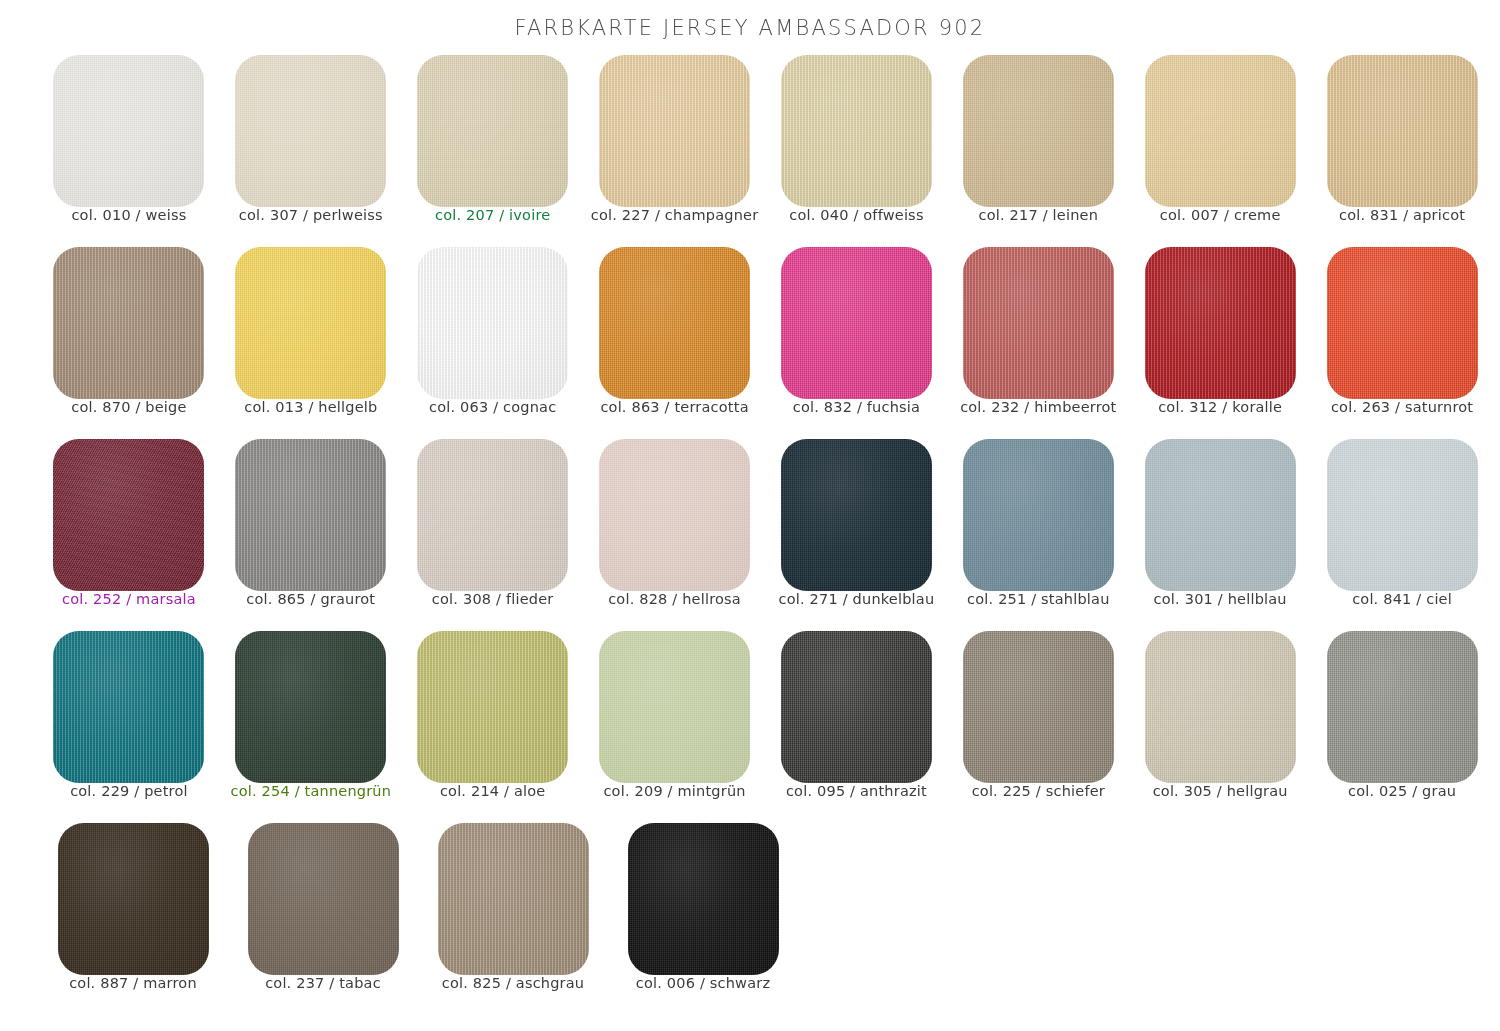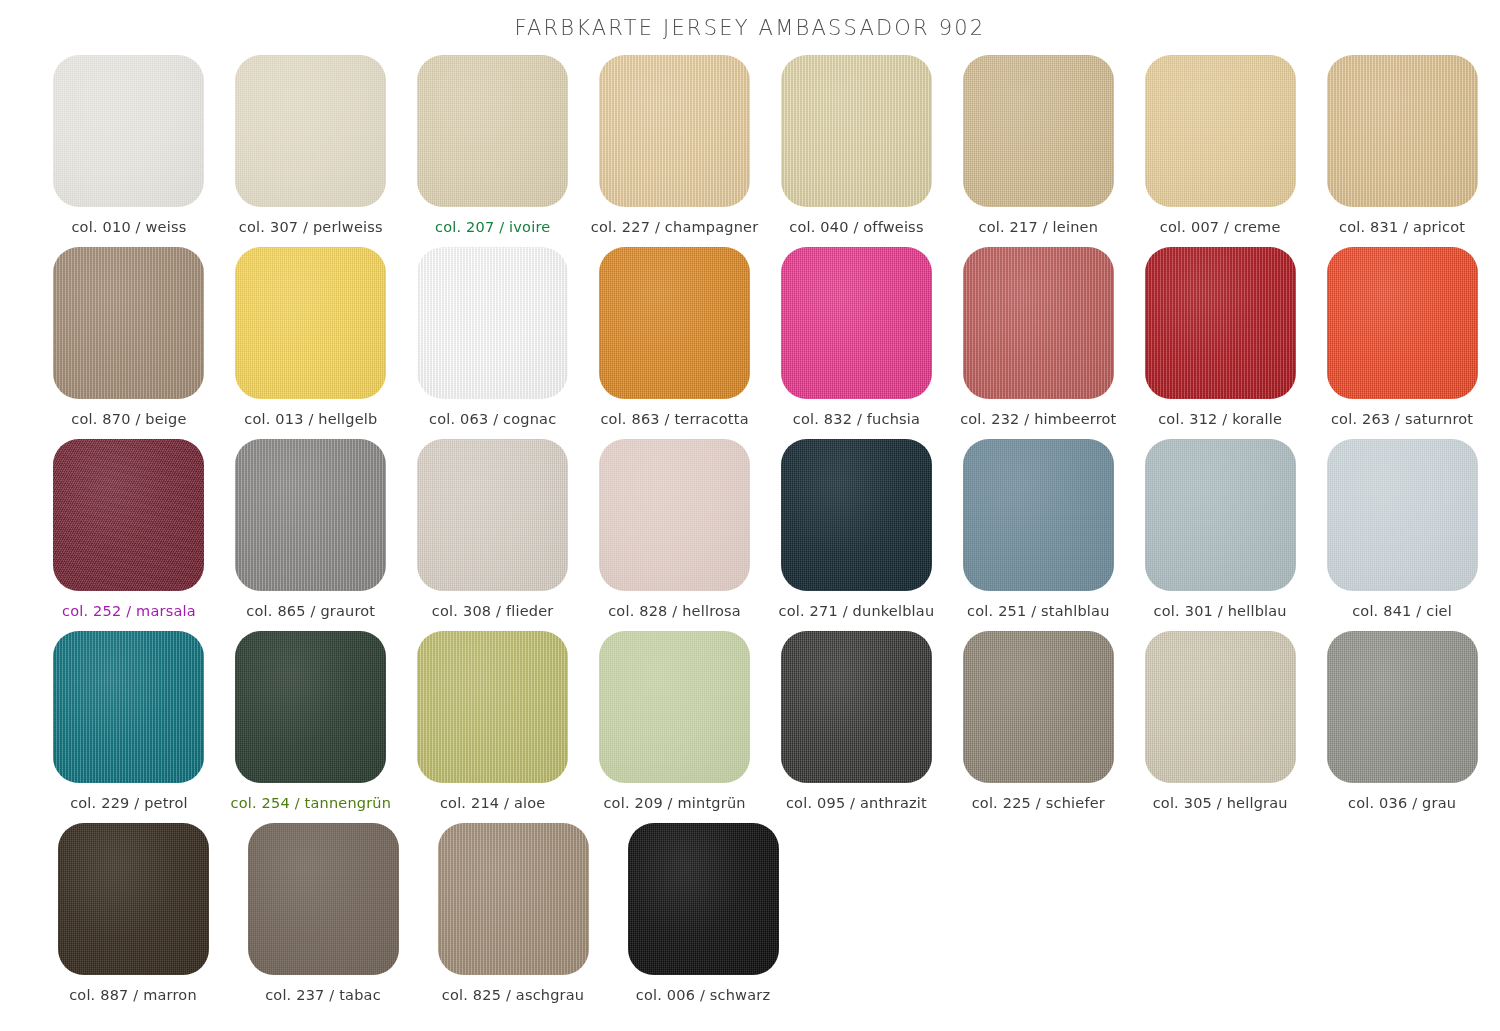--- a/index.html
+++ b/index.html
@@ -112,21 +112,21 @@
         rgba(0,0,0,0.025) 2px);
   }
   .sheen{
     position:absolute;inset:0;border-radius:26px;pointer-events:none;
     background:radial-gradient(ellipse at 38% 30%,
        rgba(255,255,255,0.10) 0%,
        rgba(255,255,255,0.03) 45%,
        rgba(0,0,0,0.035) 100%);
   }
   .swatch-label{
-    margin-top:12px;
+    margin-top:0;
     font-size:14.5px;
     color:#3c3c3c;
     text-align:center;
     white-space:nowrap;
     letter-spacing:0.2px;
     font-family:"DejaVu Sans","Liberation Sans",sans-serif;
   }
 </style>
 </head>
 <body style="background: rgb(255, 255, 255);">
@@ -358,21 +358,21 @@
             <div class="weave"></div>
             <div class="sheen"></div>
           </div>
           <div class="swatch-label" style="color: rgb(60, 60, 60);">col. 305 / hellgrau</div>
         </div>
         <div class="swatch-cell">
           <div class="swatch-chip" style="background: rgb(141, 141, 134);">
             <div class="weave"></div>
             <div class="sheen"></div>
           </div>
-          <div class="swatch-label" style="color: rgb(60, 60, 60);">col. 036 / grau</div>
+          <div class="swatch-label" style="color: rgb(60, 60, 60);">col. 025 / grau</div>
         </div>
       </div>
       <div class="swatch-row">
         <div class="swatch-cell">
           <div class="swatch-chip" style="background: rgb(50, 38, 25);">
             <div class="weave fine"></div>
             <div class="sheen"></div>
           </div>
           <div class="swatch-label" style="color: rgb(60, 60, 60);">col. 887 / marron</div>
         </div>

